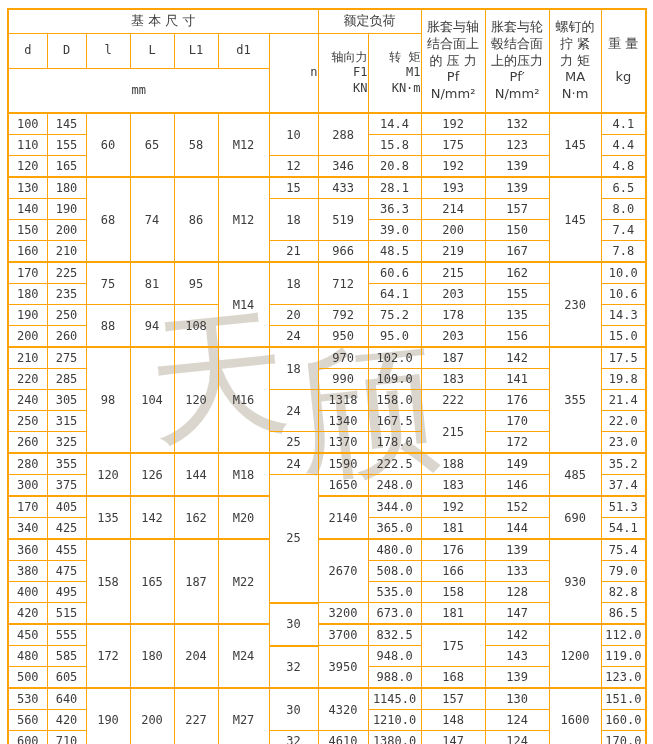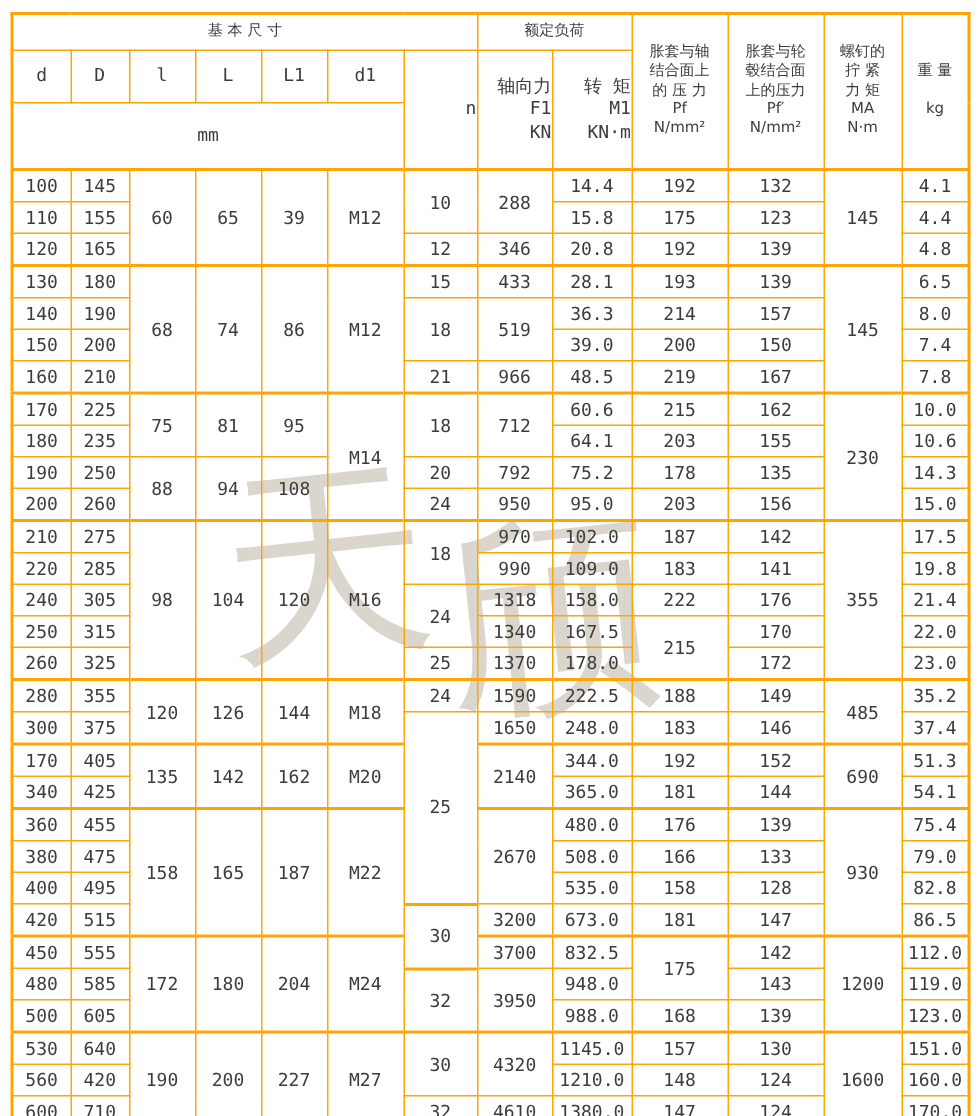--- a/index.html
+++ b/index.html
@@ -14,21 +14,21 @@
        font-family:"DejaVu Serif",serif;pointer-events:none;line-height:1;}
   #wm1{left:148px;top:308px;font-size:140px;transform:rotate(-6deg);}
   #wm2{left:298px;top:342px;font-size:140px;transform:rotate(-6deg);}
   table{position:absolute;left:7px;top:8px;z-index:1;
         border-collapse:collapse;table-layout:fixed;
         width:638px;height:734px;background:transparent;}
   th,td{border:1px solid var(--b);padding:0;text-align:center;
         vertical-align:middle;font-weight:normal;color:var(--txt);}
   table{border:2px solid var(--b);}
   thead th{font-size:12px;white-space:pre-line;line-height:1.28;}
-  tr.hdr-top th{height:23px;font-size:10px;}
+  tr.hdr-top th{height:23px;font-size:13px;}
   tr.hdr-mid th{height:34px;font-family:"DejaVu Sans Mono",monospace;}
   tr.hdr-mm  th{height:43px;font-family:"DejaVu Sans Mono",monospace;text-align:center;}
   th.deep{border-bottom:2px solid var(--b);margin-top:24px;}
   tr.hdr-mm{border-bottom:2px solid var(--b);}
   th[rowspan="2"]{font-family:"DejaVu Sans",sans-serif;text-align:right;}
   tbody td{font-size:12px;font-family:"DejaVu Sans Mono",monospace;height:20px;}
   tr.group-end{border-bottom:2px solid var(--b);}
   tr.group-end td{border-bottom:2px solid var(--b);}
 </style>
 </head>
@@ -94,21 +94,21 @@
     <tr class="hdr-mm">
       <th colspan="6" class="deep">mm</th>
     </tr>
   </thead>
   <tbody>
       <tr>
         <td>100</td>
         <td>145</td>
         <td rowspan="3">60</td>
         <td rowspan="3">65</td>
-        <td rowspan="3">39</td>
+        <td rowspan="3">58</td>
         <td rowspan="3">M12</td>
         <td rowspan="2">10</td>
         <td rowspan="2">288</td>
         <td>14.4</td>
         <td>192</td>
         <td>132</td>
         <td rowspan="3">145</td>
         <td>4.1</td>
       </tr>
       <tr>

